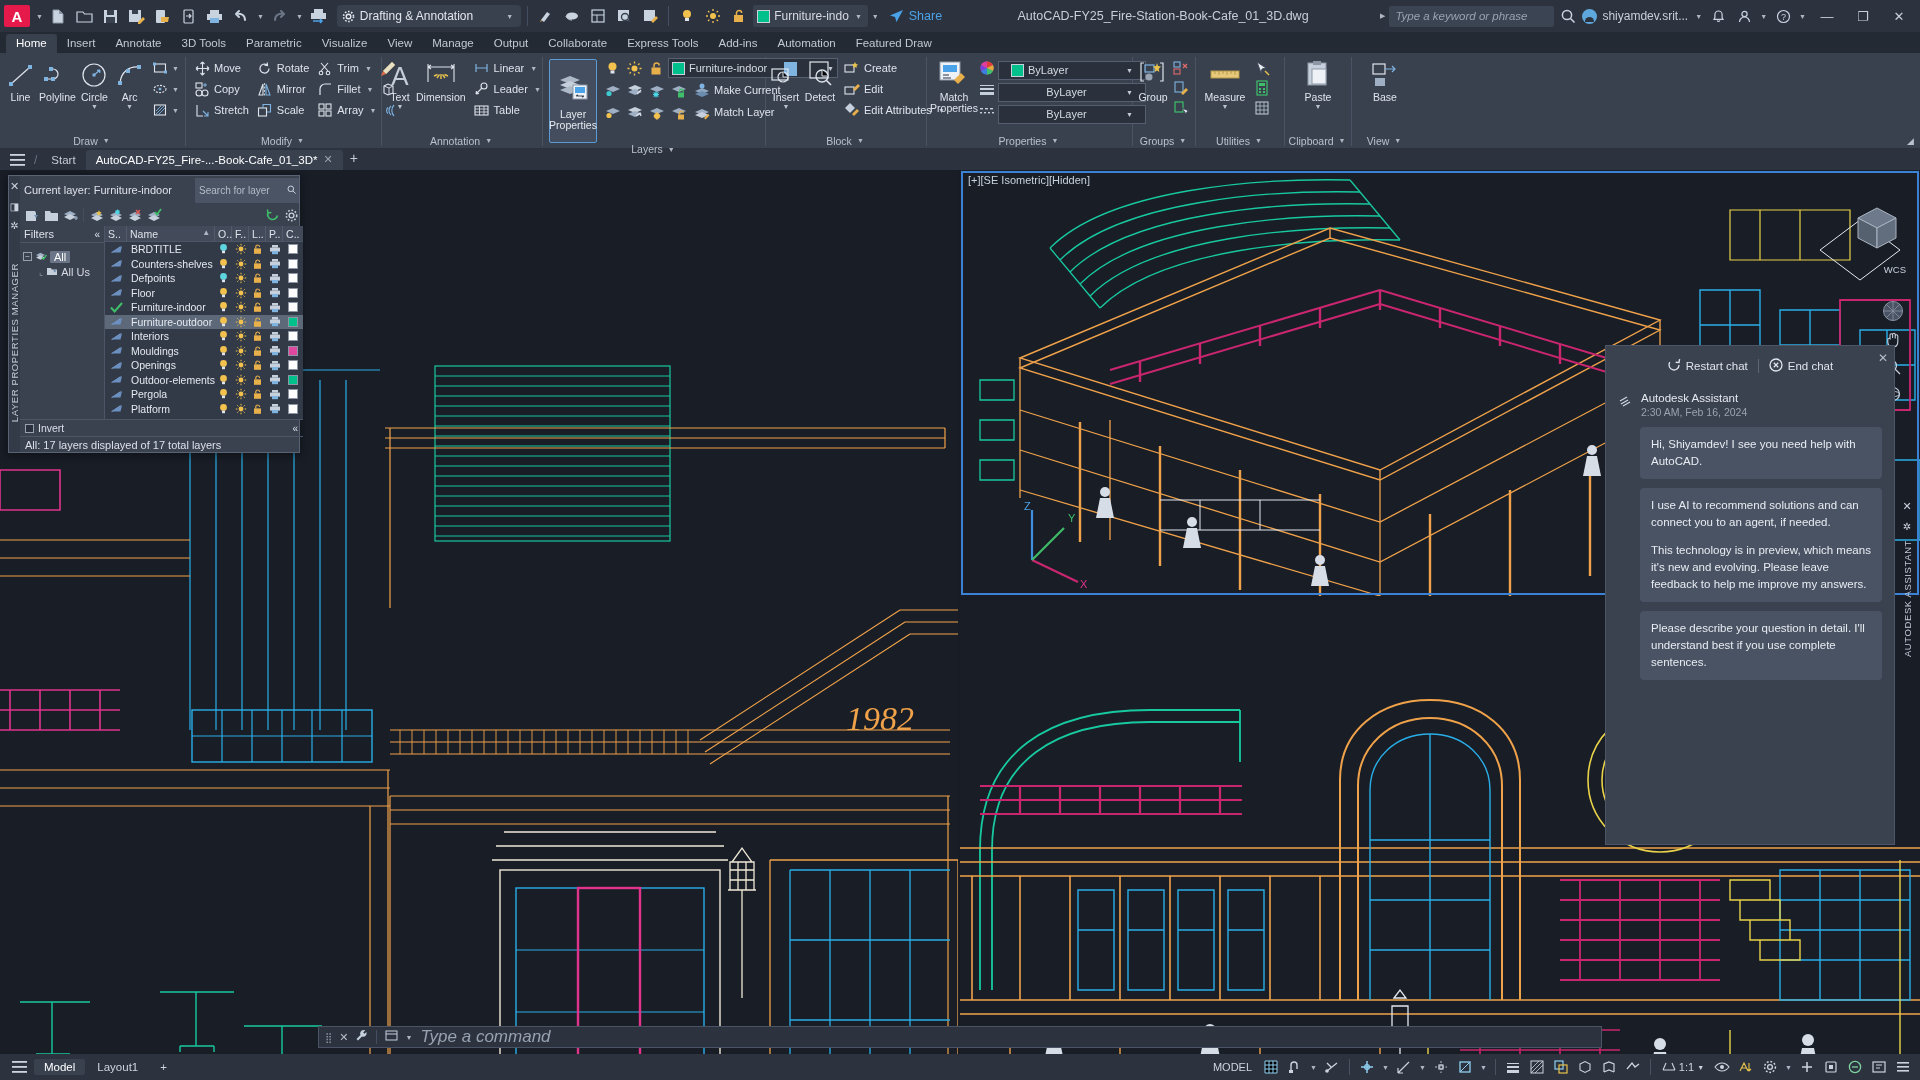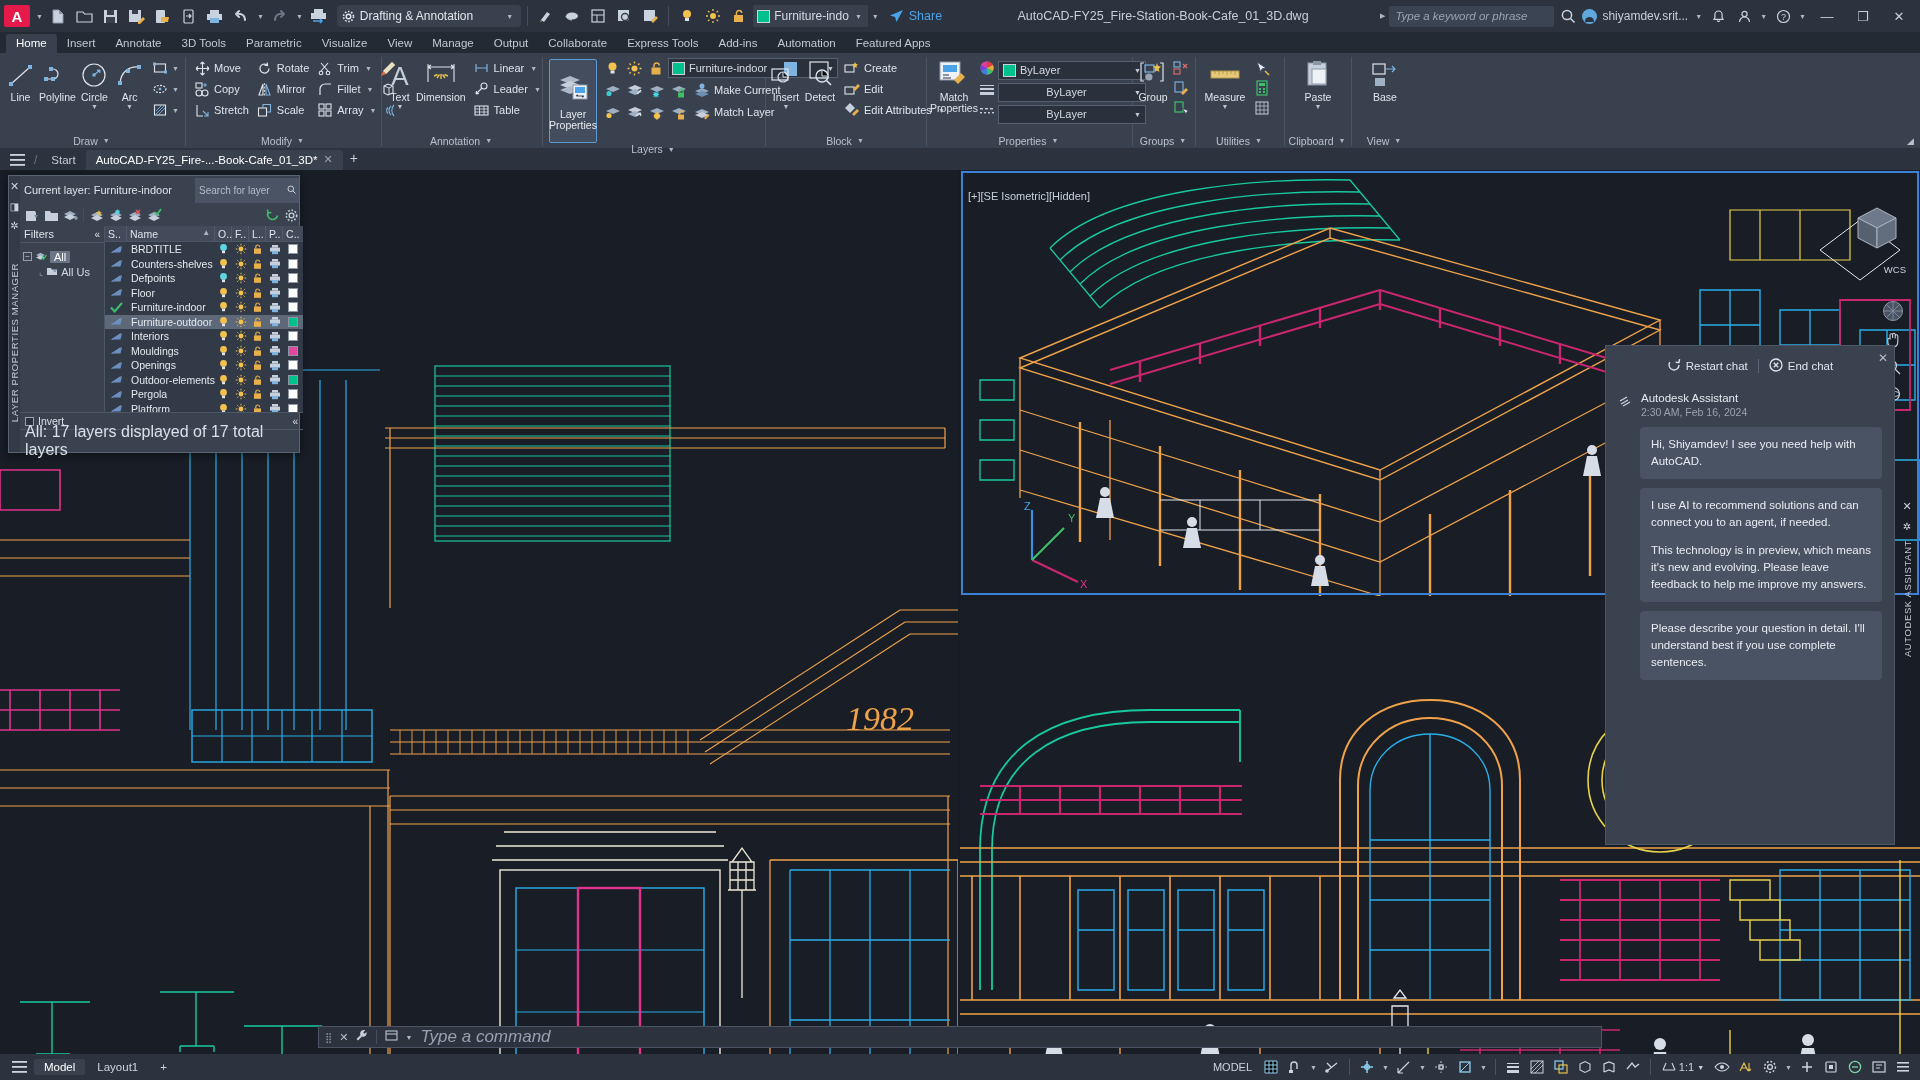--- a/index.html
+++ b/index.html
@@ -93,21 +93,21 @@
 
   .iconbtn { width:20px;height:20px;display:flex;align-items:center;justify-content:center;cursor:pointer;border-radius:2px;}
 
   .layerdd {
     display:flex;align-items:center;gap:4px;background:#2b313c;border:1px solid #555f70;
     height:20px; padding:0 3px; width: 170px; font-size:11px; cursor:pointer;
   }
   .layerdd .ddcaret { margin-left:auto; font-size:7px; color:#c3cbd7;}
   .propdd {
     display:flex;align-items:center;gap:4px;background:#2b313c;border:1px solid #555f70;
-    height:19px; padding:0 4px; width: 148px; font-size:11px; cursor:pointer;
+    height:19px; padding:0 12px; width: 148px; font-size:11px; cursor:pointer;
   }
   .propdd .ddcaret { margin-left:auto; font-size:7px; color:#c3cbd7;}
 
   .layerpropsbtn {
     border:1px solid #5b9bd5; background:#434d5e; border-radius:2px;
     display:flex;flex-direction:column;align-items:center;justify-content:center;
     width:48px; height:84px; cursor:pointer; margin: 1px 2px 0;
   }
   .layerpropsbtn .lbl{font-size:10.5px;line-height:11.5px;text-align:center;color:#e7ebf1;}
 
@@ -169,21 +169,21 @@
   .allchip { background:#6a7587; color:#fff; padding: 0 4px; border-radius:1px; }
 
   .lgrid { flex:1; display:flex; flex-direction:column; min-width:0; }
   .lgrid-hd { display:flex; height:16px; background:#434b5a; font-size:10.5px; color:#dde2ea; border-bottom:1px solid #4d5666;}
   .lgrid-hd div { border-right:1px solid #525b6b; display:flex;align-items:center; padding-left:3px; }
   .lgrid-body { flex:1; overflow:hidden; background:#333a47; }
   .lrow { display:flex; height:14.5px; font-size:10.5px; align-items:center; cursor:pointer;}
   .lrow.sel { background:#5d6879; }
   .lc { display:flex; align-items:center; justify-content:center; flex:0 0 auto; }
   .lname { flex:1; padding-left:4px; color:#e4e9f0; white-space:nowrap; overflow:hidden;}
-  .lpm-status { height:23px; font-size:16px; color:#dbe0e9; display:flex;align-items:center; padding: 0 5px; border-top:1px solid #4d5666;}
+  .lpm-status { height:16px; font-size:11px; color:#dbe0e9; display:flex;align-items:center; padding: 0 5px; border-top:1px solid #4d5666;}
   .lpm-invert { height:17px; display:flex; align-items:center; gap:4px; font-size:10.5px; padding: 0 5px; border-top:1px solid #4d5666; color:#dbe0e9;}
   .cbox { width:9px;height:9px;border:1px solid #98a1ae; background:#2b313c;}
 
   
   .chat {
     position:absolute; right:25px; top:175px; width:290px; height:500px;
     background:#3a414f; display:flex; flex-direction:column; z-index:30;
     border:1px solid #4d5666;
   }
   .chat-hd { height:40px; display:flex; align-items:center; justify-content:center; gap:10px; position:relative;}
@@ -432,21 +432,21 @@
     <div class="rtab">3D Tools</div>
     <div class="rtab">Parametric</div>
     <div class="rtab">Visualize</div>
     <div class="rtab">View</div>
     <div class="rtab">Manage</div>
     <div class="rtab">Output</div>
     <div class="rtab">Collaborate</div>
     <div class="rtab">Express Tools</div>
     <div class="rtab">Add-ins</div>
     <div class="rtab">Automation</div>
-    <div class="rtab">Featured Apps</div>
+    <div class="rtab">Featured Draw</div>
   </div>
 
   <div class="ribbon">
 
     <div class="panel" style="width:185px">
       <div class="panel-body">
         <div class="bigbtn">
           <span class="ico">
             <svg width="30" height="28" viewBox="0 0 30 28">
                 <path d="M5 23L24 6" stroke="#dfe4ec" stroke-width="1.2"></path>
@@ -1319,21 +1319,21 @@
 
         <g stroke-width="2.2" fill="none">
           <path d="M72 390L72 340" stroke="#3f8ee0"></path>
           <path d="M72 390L118 412" stroke="#c9266f"></path>
           <path d="M72 390L104 358" stroke="#3fbf6a"></path>
         </g>
         <text x="64" y="340" font-size="11" fill="#4aa3e8" font-family="Liberation Sans">Z</text>
         <text x="120" y="418" font-size="11" fill="#e0338c" font-family="Liberation Sans">X</text>
         <text x="108" y="352" font-size="11" fill="#3fbf6a" font-family="Liberation Sans">Y</text>
       </svg>
-      <span class="vplabel" style="left:8px;top:20px">[+][SE Isometric][Hidden]</span>
+      <span class="vplabel" style="left:8px;top:4px">[+][SE Isometric][Hidden]</span>
     </div>
     <div class="vpborder-active" style="left:961px;top:1px;width:958px;height:424px"></div>
 
     <div class="vp" style="left:960px;top:430px;width:960px;height:572px;background:#181d26">
       <svg width="960" height="572" viewBox="0 0 960 572">
         <rect width="960" height="572" fill="#181d26"></rect>
 
         <g stroke="#18c9a0" stroke-width="1.8" fill="none">
           <path d="M20 250C20 150 90 110 190 110h90"></path>
           <path d="M32 250C32 160 96 122 190 122h90"></path>

